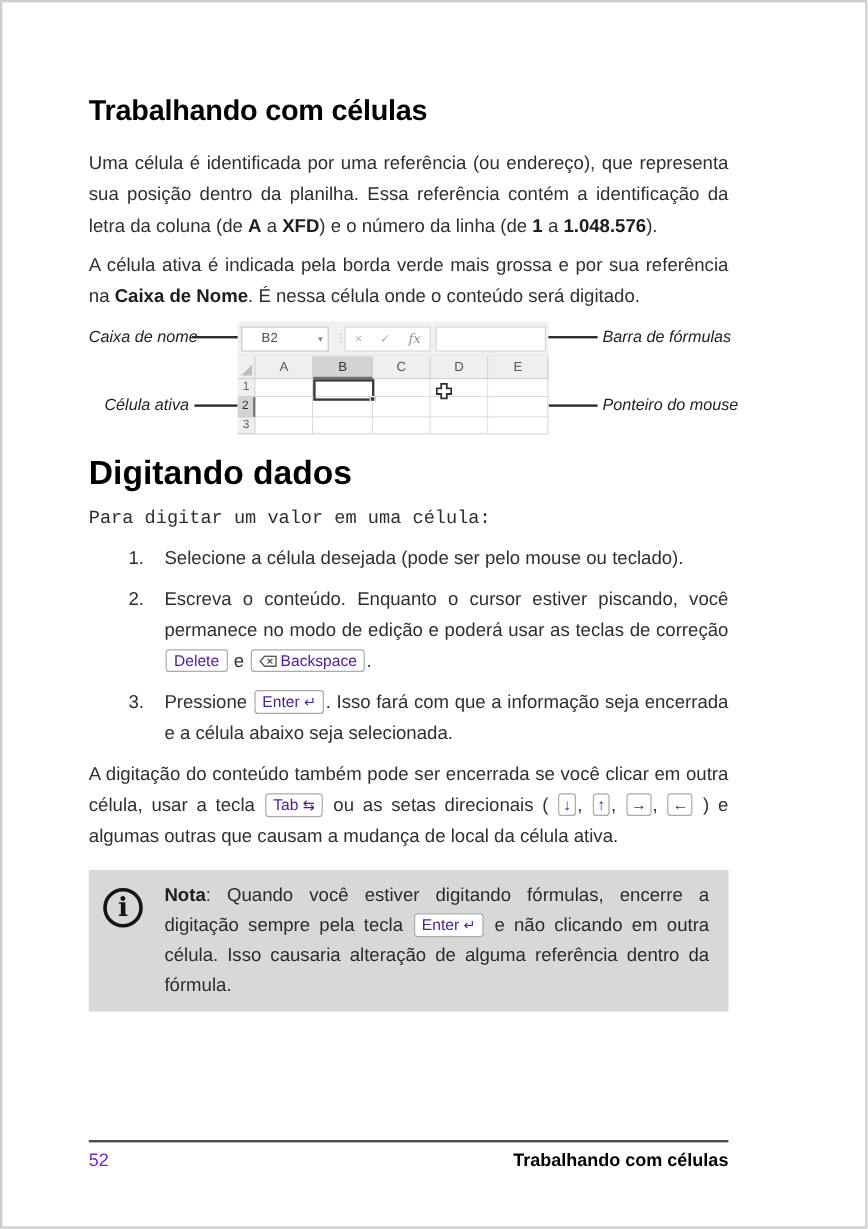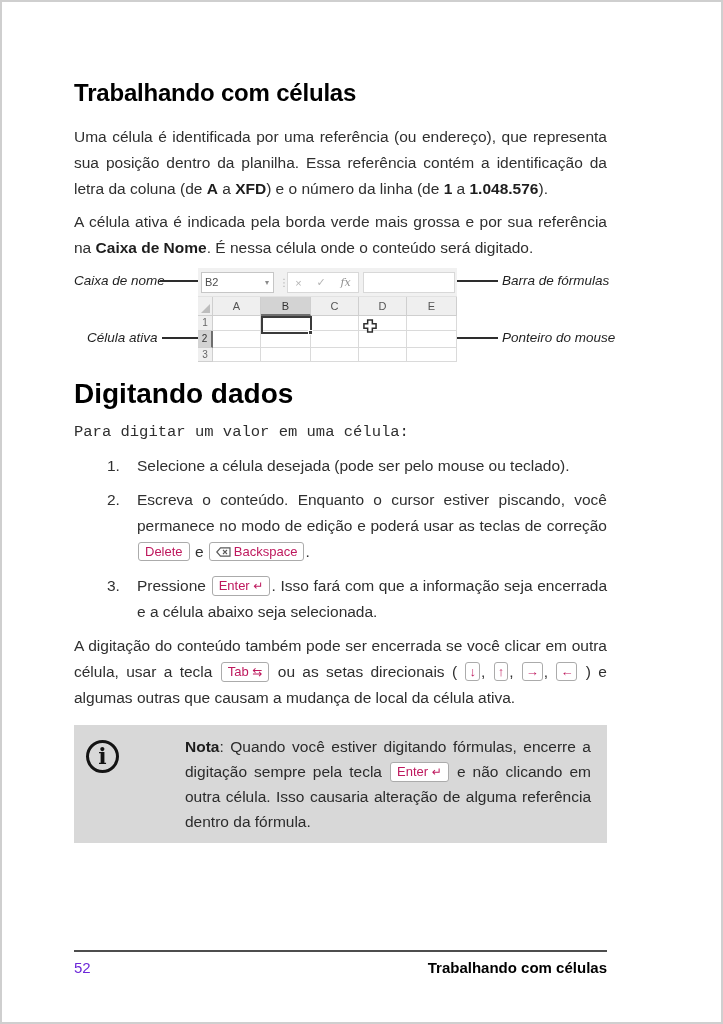--- a/index.html
+++ b/index.html
@@ -12,42 +12,42 @@
   .content { position:absolute; left:72px; top:0; width:533px; padding-top:76px; }
   h1.title { font-size:24px; line-height:30px; font-weight:bold; color:#000; margin:0 0 16px; letter-spacing:-0.2px; }
   h2.subhead { font-size:28px; line-height:26px; font-weight:bold; color:#000; margin:6px 0 12px; }
   p.para { font-size:15.5px; line-height:26px; text-align:justify; margin:0 0 7px; }
   p.lead { font-size:15.5px; line-height:26px; margin:0 0 8px;font-family:Liberation Mono, monospace; }
   b.inlineb { font-weight:bold; color:#1d1d1d; }
 
   
   .key {
     display:inline-block; border:1px solid #ababab; border-radius:3px;
-    padding:0 6px; margin:0 1px; background:#fff; color:#be185d;
+    padding:0 6px; margin:0 1px; background:#fff; color:#4c1d95;
     font-size:13px; line-height:17px; vertical-align:1px; white-space:nowrap;
   }
   .key .ksym { font-size:12px; }
   .key.arrow { padding:0 3px; }
   .bs-svg { vertical-align:-1px; margin-right:3px; }
 
   
   .olist { margin:2px 0 4px; }
   .oitem { position:relative; padding-left:63px; margin:0 0 8px; font-size:15.5px; line-height:26px; text-align:justify; }
   .oitem .num { position:absolute; left:33px; top:0; text-align:left; }
 
   
   .figure { position:relative; width:533px; height:101px; margin:4px 0 12px; }
   .fig-label { position:absolute; font-style:italic; font-size:13.5px; color:#1f1f1f; white-space:nowrap; }
   .callout-line { position:absolute; height:2px; background:#2d2d2d; }
   .callout-dot { position:absolute; width:7px; height:7px; border-radius:50%; background:#111; }
 
   .sheet { position:absolute; left:124px; top:0; width:259px; height:94px; }
   .toolbar { position:relative; width:259px; height:29px; background:#f1f1f1; border-bottom:1px solid #e2e2e2; }
   .namebox { position:absolute; left:3px; top:4px; width:73px; height:21px; background:#fff; border:1px solid #c6c6c6;
-             font-size:11px; color:#4d4d4d; line-height:19px; padding-left:3px; }
+             font-size:11px; color:#4d4d4d; line-height:19px; padding-left:16px; }
   .namebox .dd { position:absolute; right:4px; top:0; font-size:8px; color:#8a8a8a; line-height:19px; }
   .tb-dots { position:absolute; left:81px; top:4px; font-size:10px; color:#b0b0b0; line-height:21px; }
   .fxbox { position:absolute; left:89px; top:4px; width:72px; height:21px; background:#fff; border:1px solid #d8d8d8;
            display:flex; align-items:center; justify-content:space-around; }
   .fxbox .ic { font-size:11px; color:#b3b3b3; }
   .fxbox .ic.fx { font-style:italic; color:#8f8f8f; font-family:"DejaVu Serif", serif; }
   .formulabar { position:absolute; left:165px; top:4px; width:92px; height:21px; background:#fff; border:1px solid #d8d8d8; }
 
   .grid { position:absolute; left:0; top:29px; display:grid;
           grid-template-columns:15px 48px 50px 48px 48px 50px;
@@ -63,21 +63,21 @@
   .active-cell { position:absolute; left:63px; top:48px; width:51px; height:18px; border:2px solid #3b3b3b; background:transparent; }
   .fill-handle { position:absolute; right:-3px; bottom:-3px; width:5px; height:5px; background:#3b3b3b; border:1px solid #fff; }
   .mouse-pointer { position:absolute; left:165px; top:51px; width:14px; height:14px; }
 
   
   .note { display:flex; align-items:flex-start; width:533px; background:#d8d8d8;
           padding:9px 16px 9px 12px; margin:14px 0 0; }
   .note-icon { flex:0 0 33px; width:33px; height:33px; border:3px solid #141414; border-radius:50%;
                margin:6px 18px 0 0; text-align:center; background:transparent; }
   .note-icon span { font-family:"DejaVu Serif", serif; font-weight:bold; font-size:22px; line-height:27px; color:#141414; }
-  .note-text { font-size:15.5px; line-height:25px; text-align:justify; color:#2b2b2b;margin-left:48px; }
+  .note-text { font-size:15.5px; line-height:25px; text-align:justify; color:#2b2b2b; }
 
   
   .footer { position:absolute; left:72px; top:948px; width:533px; border-top:2px solid #4d4d4d; padding-top:7px;
             display:flex; justify-content:space-between; align-items:baseline; }
   .footer .pnum { font-size:15px; color:#6d28d9; }
   .footer .chap { font-size:15px; font-weight:bold; color:#000; }
 </style>
 </head>
 <body>
 

